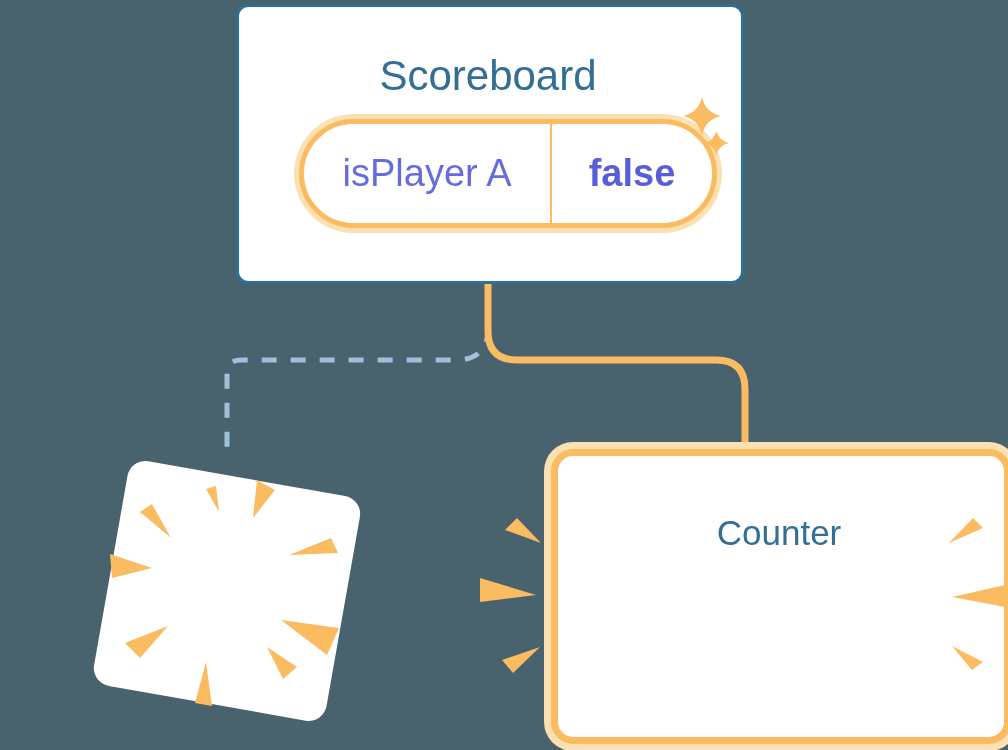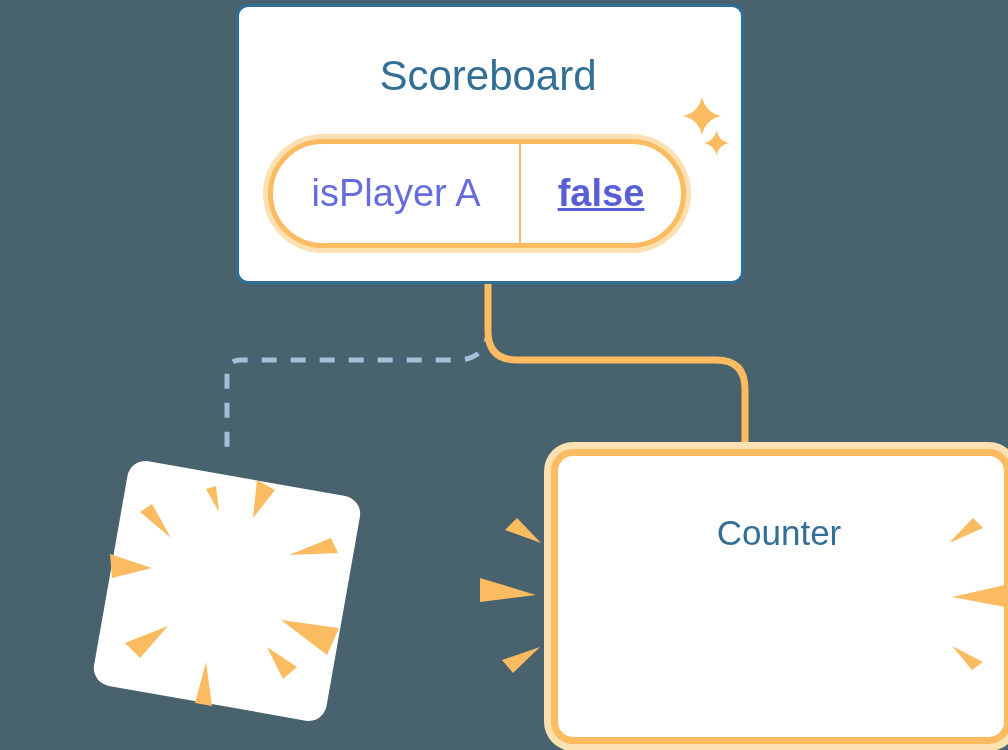--- a/index.html
+++ b/index.html
@@ -30,32 +30,32 @@
              border:7px solid var(--highlight-orange); border-radius:22px;
              box-shadow:0 0 0 7px var(--highlight-orange-light); }
 
   .card-title { position:absolute; left:0; right:4px; text-align:center;
                 color:var(--title-teal); font-weight:500; line-height:1.1; }
   .scoreboard .card-title { top:46px; font-size:42px; }
   .counter .card-title { top:58px; font-size:35px; }
 
   .state-pill { position:absolute; display:flex; align-items:stretch;
                 background:var(--card-bg); overflow:hidden; }
-  .scoreboard .state-pill { left:29px; top:112px; width:418px; height:109px;
+  .scoreboard .state-pill { left:60px; top:112px; width:418px; height:109px;
       border:5px solid var(--highlight-orange); border-radius:60px;
-      box-shadow:0 0 0 5px var(--highlight-orange-light);margin-top:20px; }
+      box-shadow:0 0 0 5px var(--highlight-orange-light); }
   .counter .state-pill { left:54px; top:127px; width:270px; height:101px;
       border:2px solid var(--pill-border-indigo); border-radius:55px; }
 
   .pill-cell { display:flex; align-items:center; justify-content:center;
                color:var(--state-text-indigo); }
   .scoreboard .pill-cell { font-size:38px; }
   .counter .pill-cell { font-size:34px; }
   .scoreboard .pill-name { width:246px; }
-  .scoreboard .pill-value { flex:1; font-weight:700; color:var(--state-value-indigo);text-decoration:underline; }
+  .scoreboard .pill-value { flex:1; font-weight:700; color:var(--state-value-indigo); }
   .counter .pill-name { width:171px; }
   .counter .pill-value { flex:1; }
   .pill-divider { width:2px; align-self:stretch; }
   .scoreboard .pill-divider { background:var(--highlight-orange); }
   .counter .pill-divider { background:var(--pill-border-indigo); }
 
   .poof-square { position:absolute; left:109px; top:477px; width:236px; height:228px;
                  background:var(--card-bg); border-radius:18px;
                  transform:rotate(10deg); z-index:2; }
 </style>

